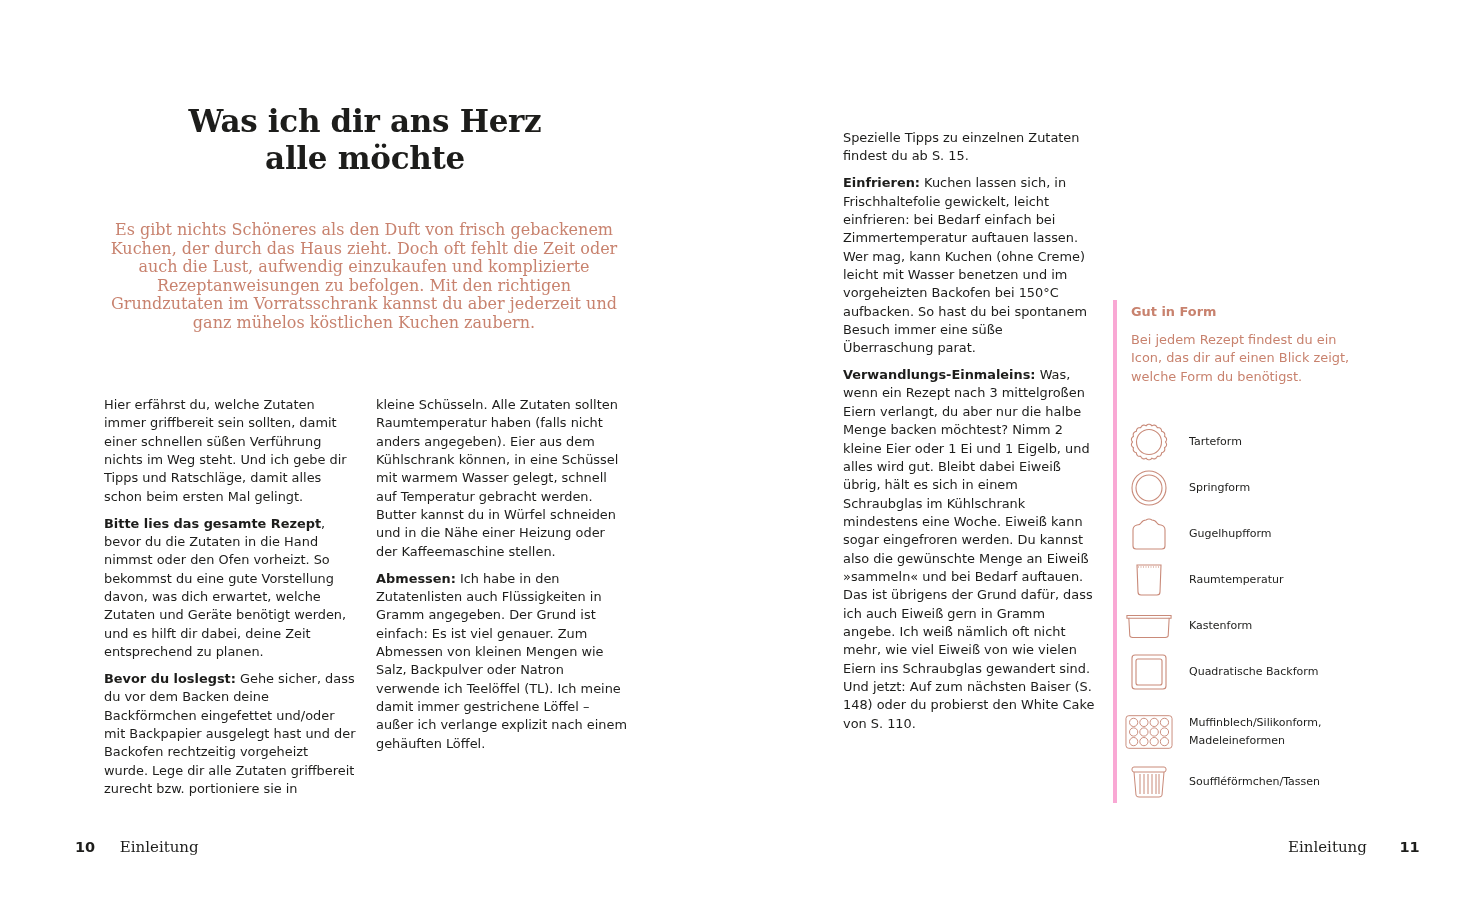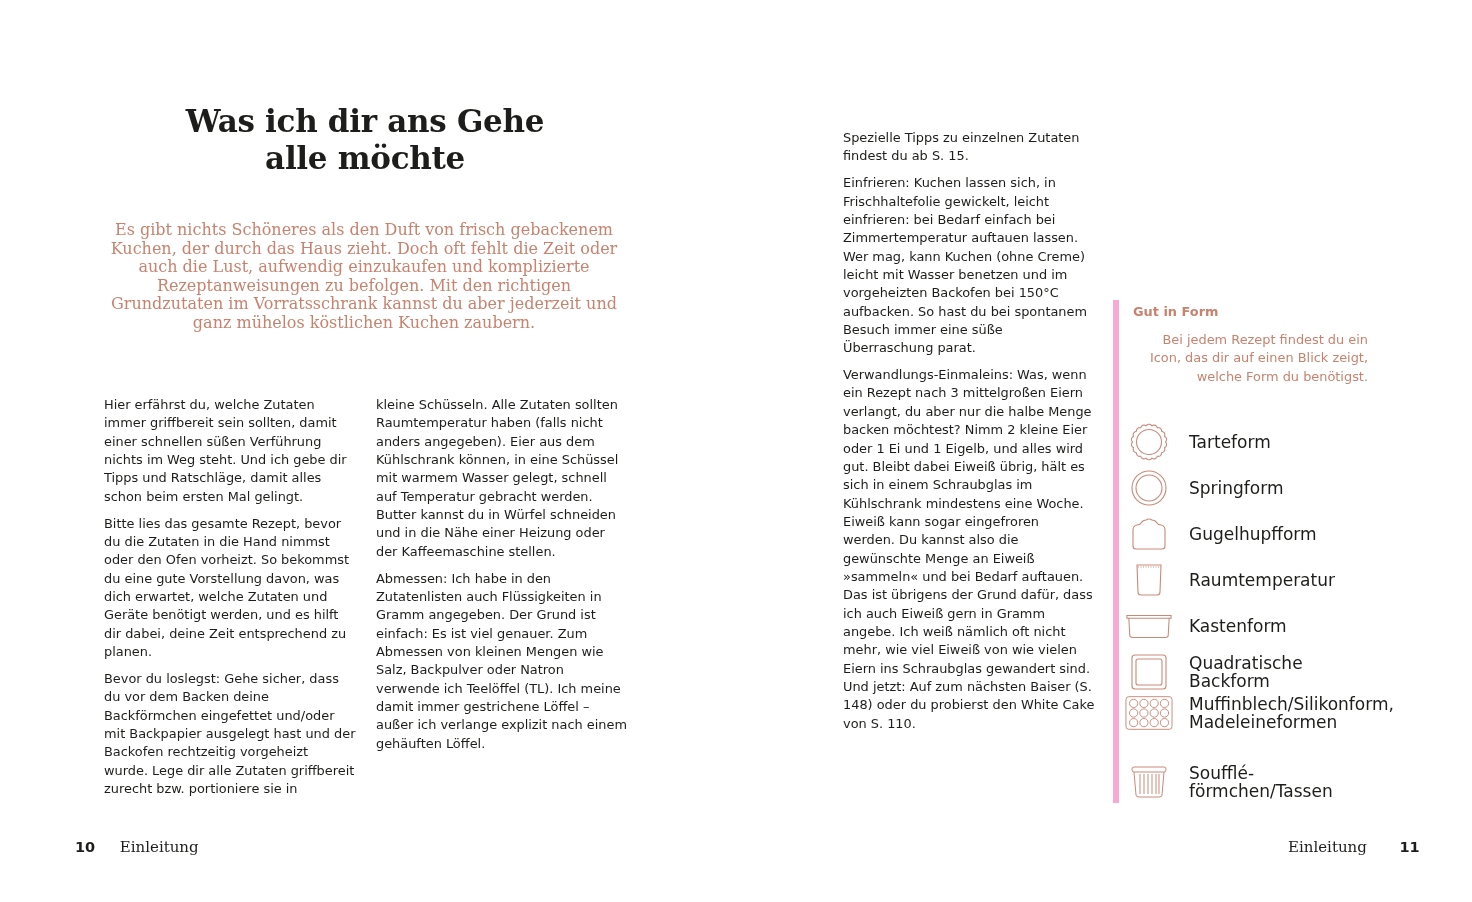--- a/index.html
+++ b/index.html
@@ -7,45 +7,45 @@
   .spread { position: absolute; inset: 0; }
 
   .title { position: absolute; left: 130px; top: 103px; width: 470px; text-align: center;
     font-family: "DejaVu Serif", serif; font-weight: bold; font-size: 31px; line-height: 37px; color: #1d1d1b; letter-spacing: -0.3px; }
 
   .intro { position: absolute; left: 104px; top: 221px; width: 520px; text-align: center;
     font-family: "DejaVu Serif", serif; font-size: 16px; line-height: 18.5px; color: #c8826e; }
 
   .body-col { position: absolute; font-size: 12.9px; line-height: 18.35px; color: #1d1d1b; margin-top: 28px; }
   .body-col p { margin: 0 0 8.5px 0; }
-  .body-col b { font-weight: normal; text-align: center; }
+  .body-col b { font-weight: bold; text-align: center; }
   .col1 { left: 104px; top: 368px; width: 252px; }
   .col2 { left: 376px; top: 368px; width: 252px; }
   .col3 { left: 843px; top: 101px; width: 252px; }
 
-  .sidebar { position: absolute; left: 1113px; top: 300px; width: 260px; height: 503px; border-left: 6px solid #f9a8d4; }
+  .sidebar { position: absolute; left: 1113px; top: 300px; width: 260px; height: 503px; border-left: 4px solid #f9a8d4; }
   .sidebar-head { position: absolute; left: 14px; top: 4px; font-size: 12.9px; font-weight: bold; color: #c8826e; }
-  .sidebar-text { position: absolute; left: 14px; top: 31px; width: 235px; font-size: 12.9px; line-height: 18.35px; color: #c8826e; text-align: right; }
+  .sidebar-text { position: absolute; left: 14px; top: 31px; width: 235px; font-size: 12.9px; line-height: 18.35px; color: #c8826e; }
 
   .form-list { position: absolute; left: 1113px; top: 418px; width: 260px; }
   .form-item { position: absolute; left: 0; width: 260px; height: 44px; display: flex; align-items: center; }
   .form-icon { position: absolute; left: 12px; width: 48px; height: 44px; display: flex; align-items: center; justify-content: center; }
-  .form-label { position: absolute; left: 76px; font-size: 17px; line-height: 18.35px; color: #1d1d1b; }
+  .form-label { position: absolute; left: 76px; font-size: 11px; line-height: 18.35px; color: #1d1d1b; }
 
   .folio { position: absolute; top: 838px; font-size: 14.5px; }
   .folio-num { font-family: "DejaVu Sans", sans-serif; font-weight: bold; }
   .folio-sec { font-family: "DejaVu Serif", serif; font-size: 15px; }
 </style>
 </head>
 <body>
 
 <div class="spread">
 
   <div class="title">
-    <div>Was ich dir ans Gehe</div>
+    <div>Was ich dir ans Herz</div>
     <div>alle möchte</div>
   </div>
 
   <div class="intro">Es gibt nichts Schöneres als den Duft von frisch gebackenem Kuchen, der durch das Haus zieht. Doch oft fehlt die Zeit oder auch die Lust, aufwendig einzukaufen und komplizierte Rezeptanweisungen zu befolgen. Mit den richtigen Grundzutaten im Vorratsschrank kannst du aber jederzeit und ganz mühelos köstlichen Kuchen zaubern.</div>
 
   <div class="body-col col2">
     <p>kleine Schüsseln. Alle Zutaten sollten Raumtemperatur haben (falls nicht anders angegeben). Eier aus dem Kühlschrank können, in eine Schüssel mit warmem Wasser gelegt, schnell auf Temperatur gebracht werden. Butter kannst du in Würfel schneiden und in die Nähe einer Heizung oder der Kaffeemaschine stellen.</p>
     <p><b>Abmessen:</b><span> Ich habe in den Zutatenlisten auch Flüssigkeiten in Gramm angegeben. Der Grund ist einfach: Es ist viel genauer. Zum Abmessen von kleinen Mengen wie Salz, Backpulver oder Natron verwende ich Teelöffel (TL). Ich meine damit immer gestrichene Löffel – außer ich verlange explizit nach einem gehäuften Löffel.</span></p>
   </div>
 
@@ -124,21 +124,21 @@
     <div class="form-item" style="top:232px;">
       <span class="form-icon">
         <svg width="40" height="40" viewBox="0 0 40 40" fill="none" stroke="#c98a79" stroke-width="1.1">
           <rect x="3" y="3" width="34" height="34" rx="3"></rect>
           <rect x="7" y="7" width="26" height="26" rx="2"></rect>
         </svg>
       </span>
       <span class="form-label">Quadratische Backform</span>
     </div>
 
-    <div class="form-item" style="top:273px;">
+    <div class="form-item" style="top:292px;">
       <span class="form-icon">
         <svg width="50" height="38" viewBox="0 0 50 38" fill="none" stroke="#c98a79" stroke-width="1">
           <rect x="1" y="2" width="48" height="34" rx="3"></rect>
           <g id="muffin-holes">
               <circle cx="9" cy="9" r="4.3"></circle>
               <circle cx="19.7" cy="9" r="4.3"></circle>
               <circle cx="30.4" cy="9" r="4.3"></circle>
               <circle cx="41.099999999999994" cy="9" r="4.3"></circle>
               <circle cx="9" cy="19" r="4.3"></circle>
               <circle cx="19.7" cy="19" r="4.3"></circle>

